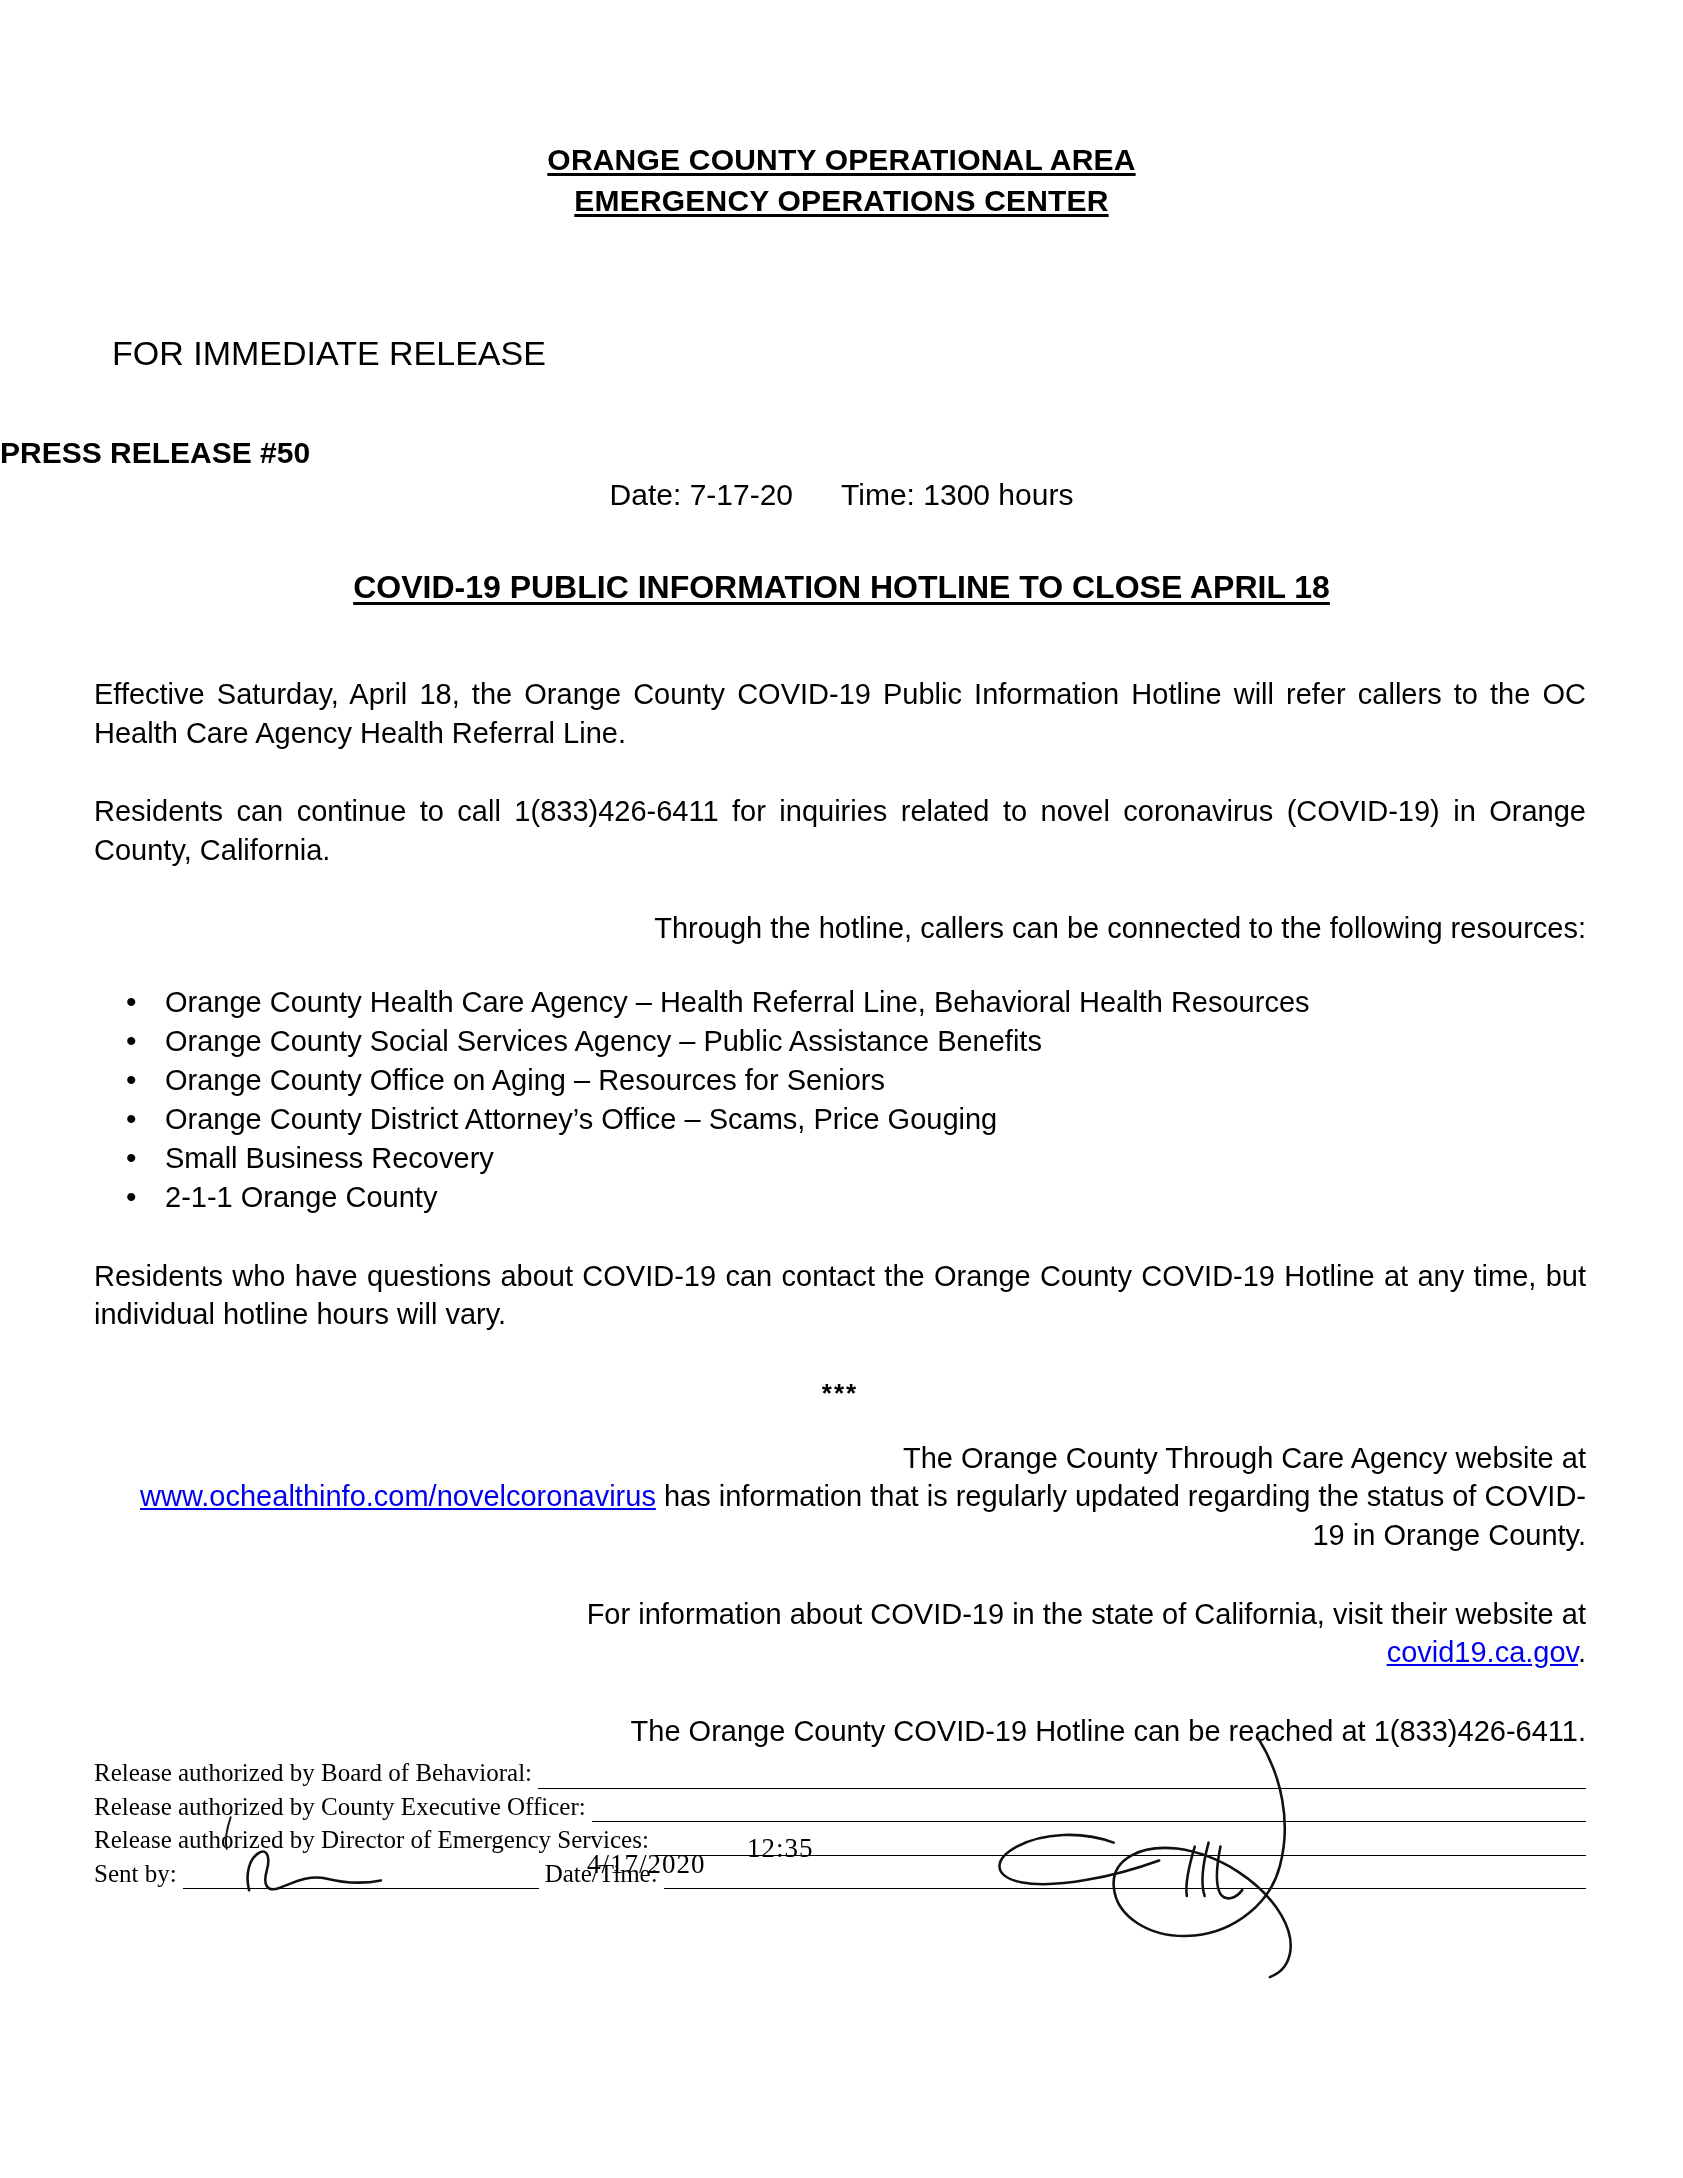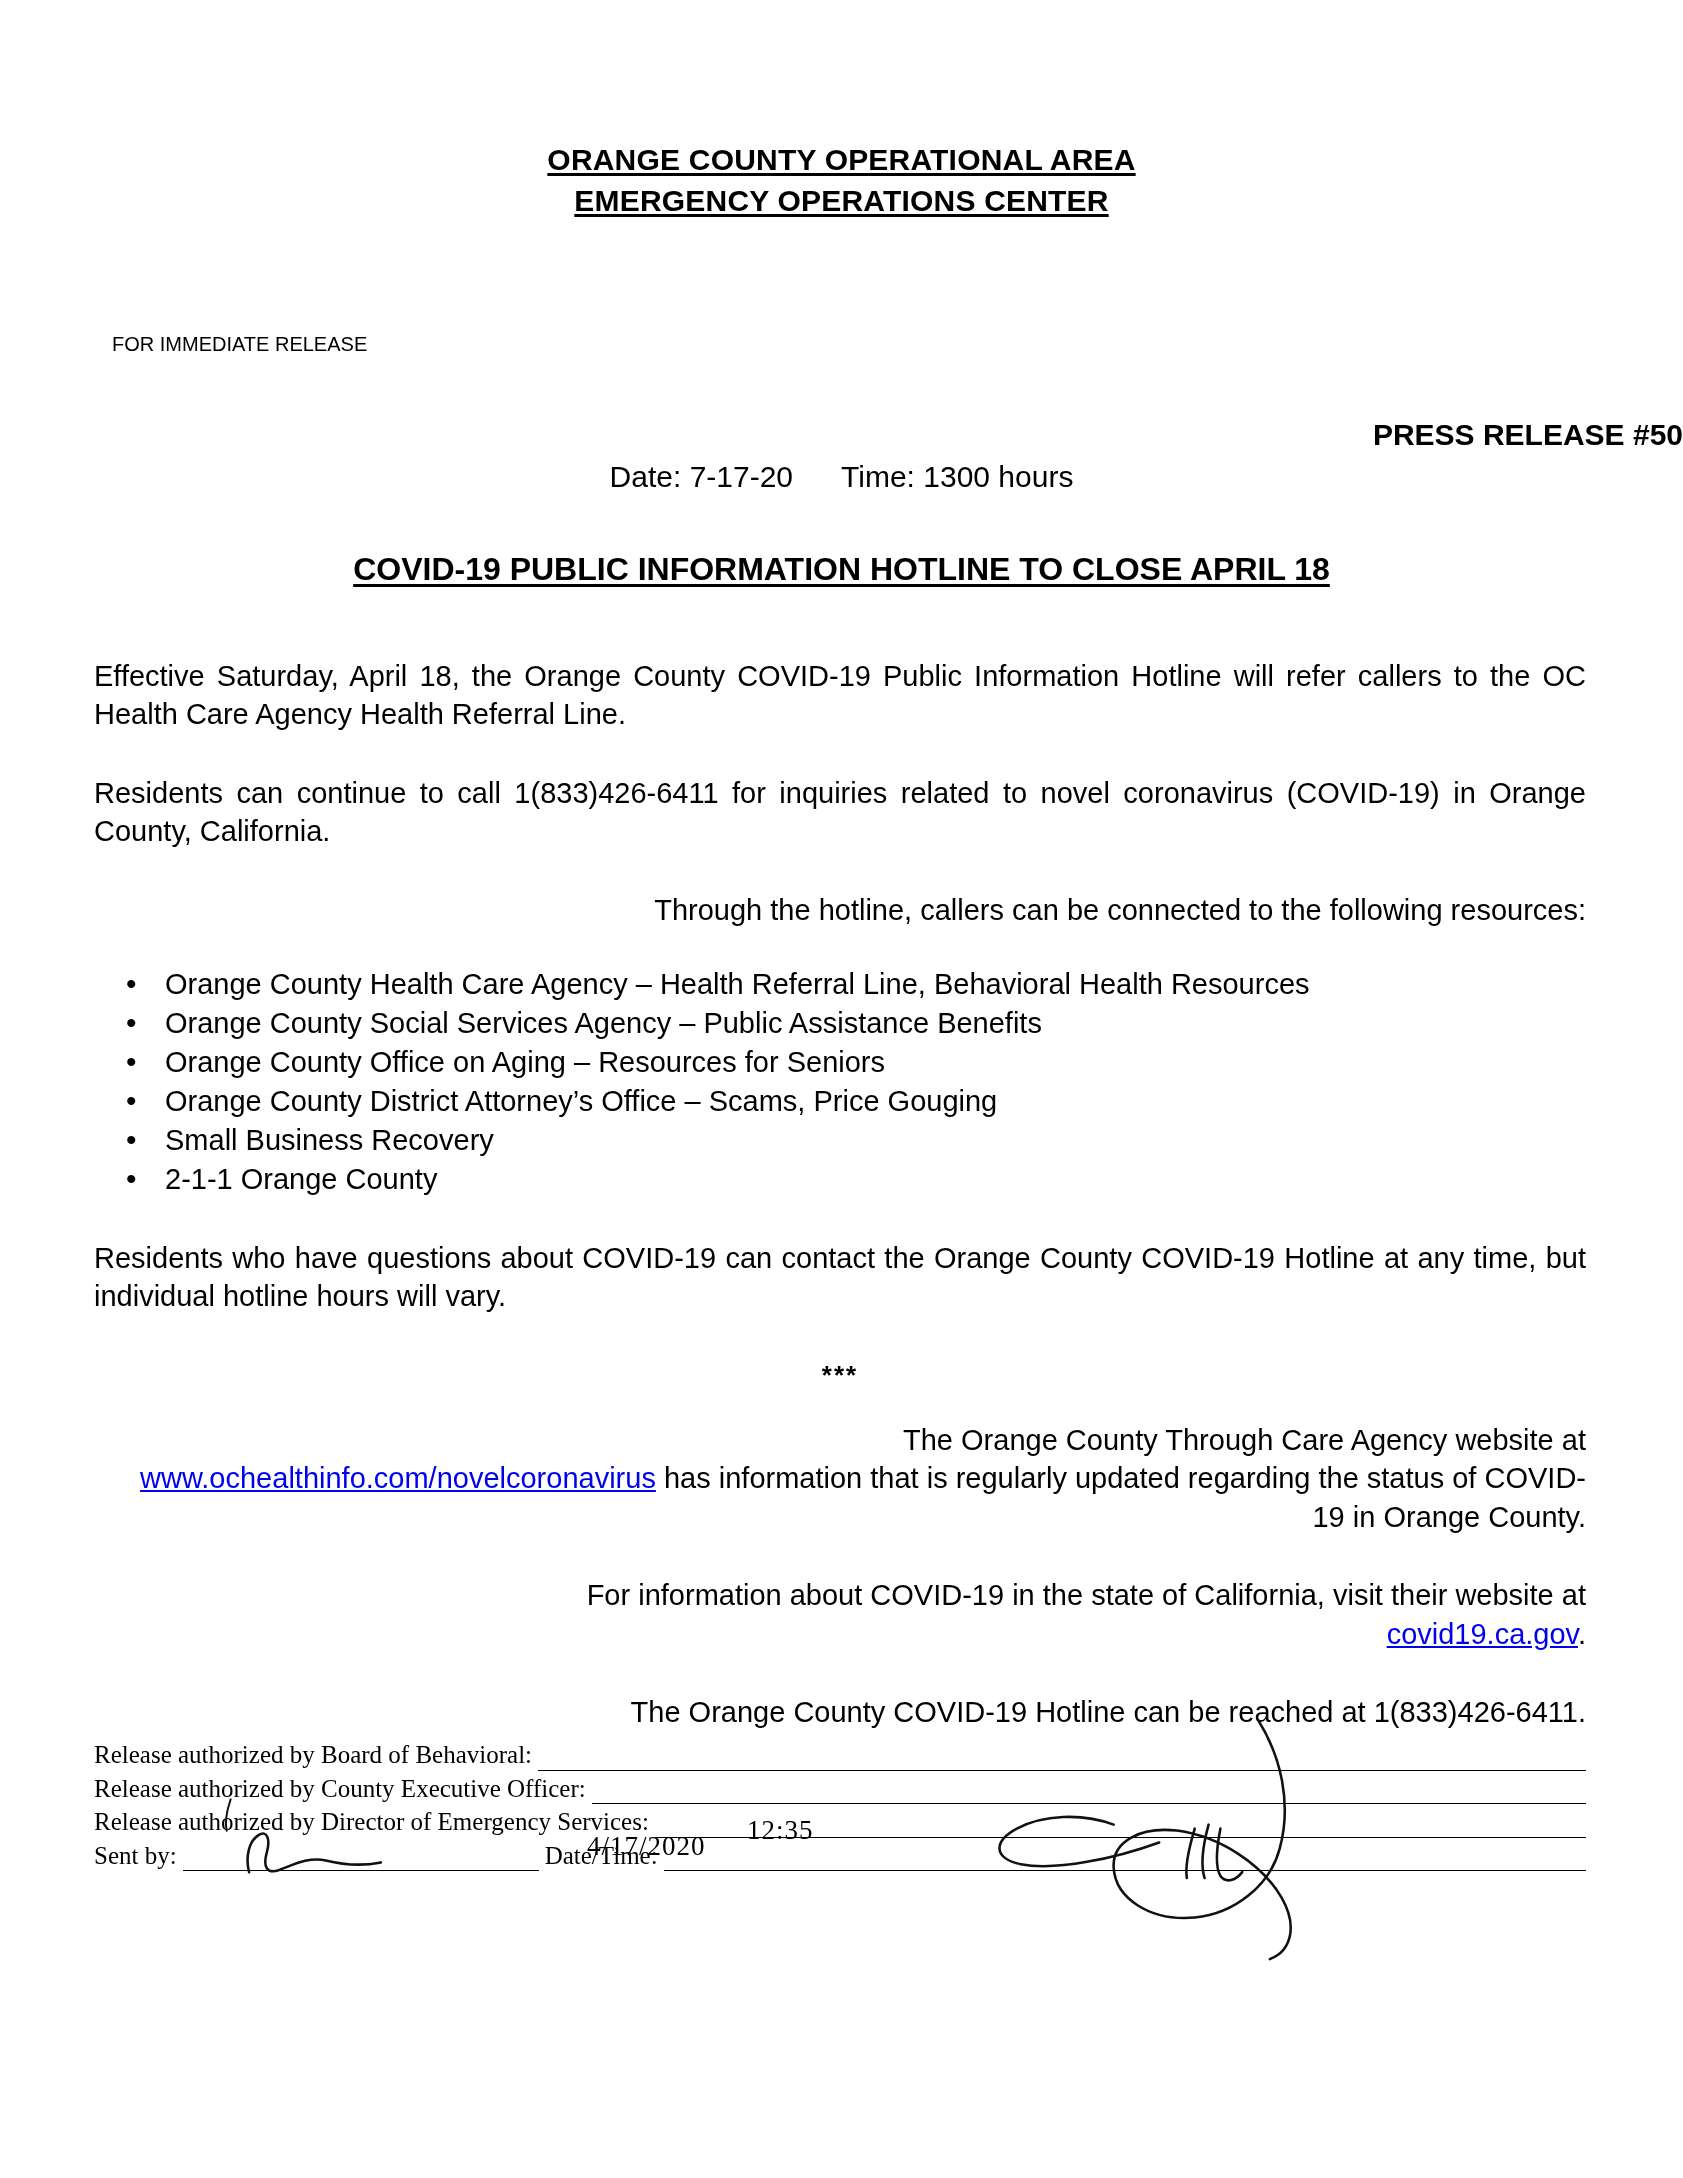--- a/index.html
+++ b/index.html
@@ -31,25 +31,25 @@
     font-weight: bold;
     letter-spacing: 0.2px;
     text-decoration: underline;
     text-underline-offset: 3px;
     line-height: 1.38;
     text-align: center;
   }
   .fir {
     margin-top: 109px;
     margin-left: 112px;
-    font-size: 20px;
+    font-size: 34px;
     line-height: 1.3;
   }
   .pr-number {
-    text-align: right;
+    text-align: left;
     font-size: 30px;
     font-weight: bold;
     margin-top: 61px;
   }
   .pr-datetime {
     text-align: center;
     font-size: 30px;
     margin-top: 8px;
   }
   .pr-datetime .gap {

